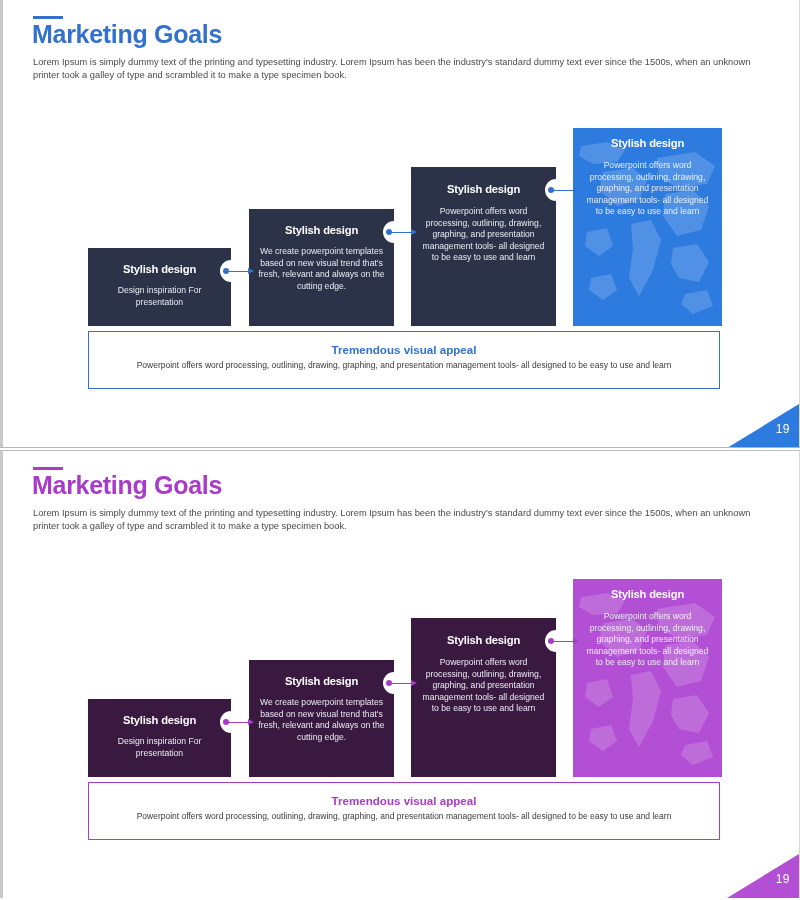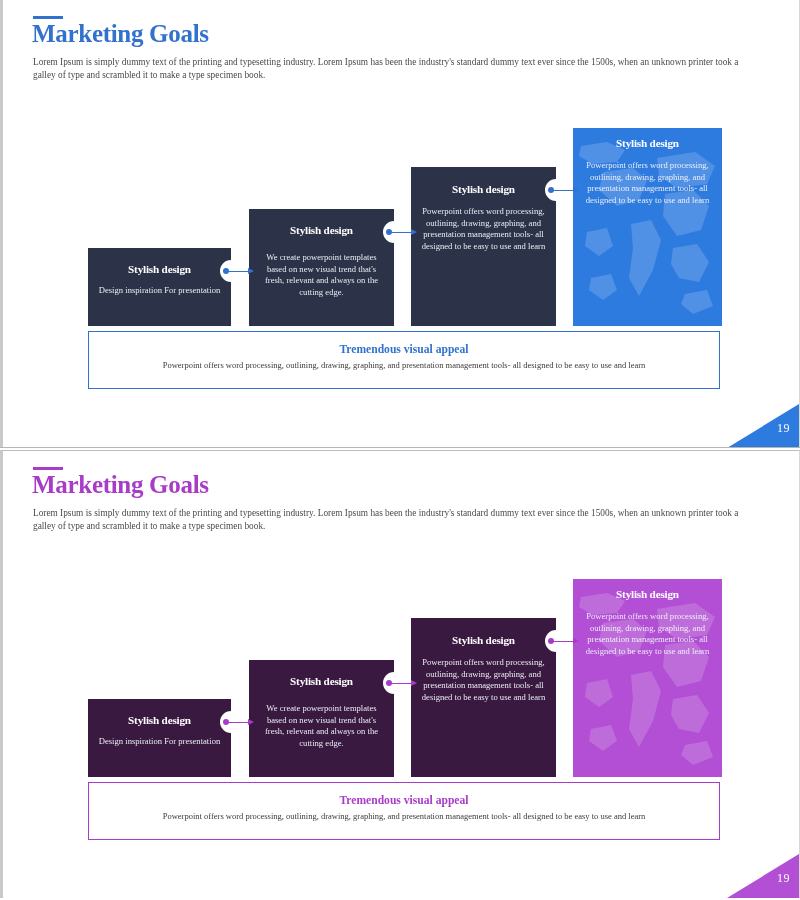--- a/index.html
+++ b/index.html
@@ -2,21 +2,21 @@
 <html><head>
 <meta charset="utf-8">
 <style>
   * { box-sizing: border-box; margin: 0; padding: 0; }
   html, body {
     width: 800px; height: 900px;
     background: #ffffff;
     font-family: "Liberation Sans", "DejaVu Sans", sans-serif;
     overflow: hidden;
   }
-  .page { position: relative; width: 800px; height: 900px; background: #fff; font-family: Liberation Serif, serif; }
+  .page { position: relative; width: 800px; height: 900px; background: #fff; }
 
   .slide {
     position: absolute;
     left: 0; width: 800px; height: 448px;
     background: #ffffff;
     border-left: 3px solid #c9c9c9;
     border-right: 1px solid #d8d8d8;
     overflow: hidden;
   }
   .slide-blue   { top: 0; }
@@ -64,21 +64,21 @@
 
   
   .b1 { left: 85px;  top: 248px; width: 143px; height: 78px; }
   .b2 { left: 246px; top: 209px; width: 145px; height: 117px; }
   .b3 { left: 408px; top: 167px; width: 145px; height: 159px; }
   .b4 { left: 570px; top: 128px; width: 149px; height: 198px; }
 
   .b1 .s-head { margin-top: 15px; }
   .b1 .s-body { margin-top: 10px; }
   .b2 .s-head { margin-top: 15px; }
-  .b2 .s-body { margin-top: 16px; }
+  .b2 .s-body { margin-top: 10px; }
   .b3 .s-head { margin-top: 16px; }
   .b3 .s-body { margin-top: 11px; }
   .b4 .s-head { margin-top: 9px; }
   .b4 .s-body { margin-top: 11px; }
 
   
   .map-tex {
     position: absolute; inset: 0;
     opacity: .30;
     pointer-events: none;

